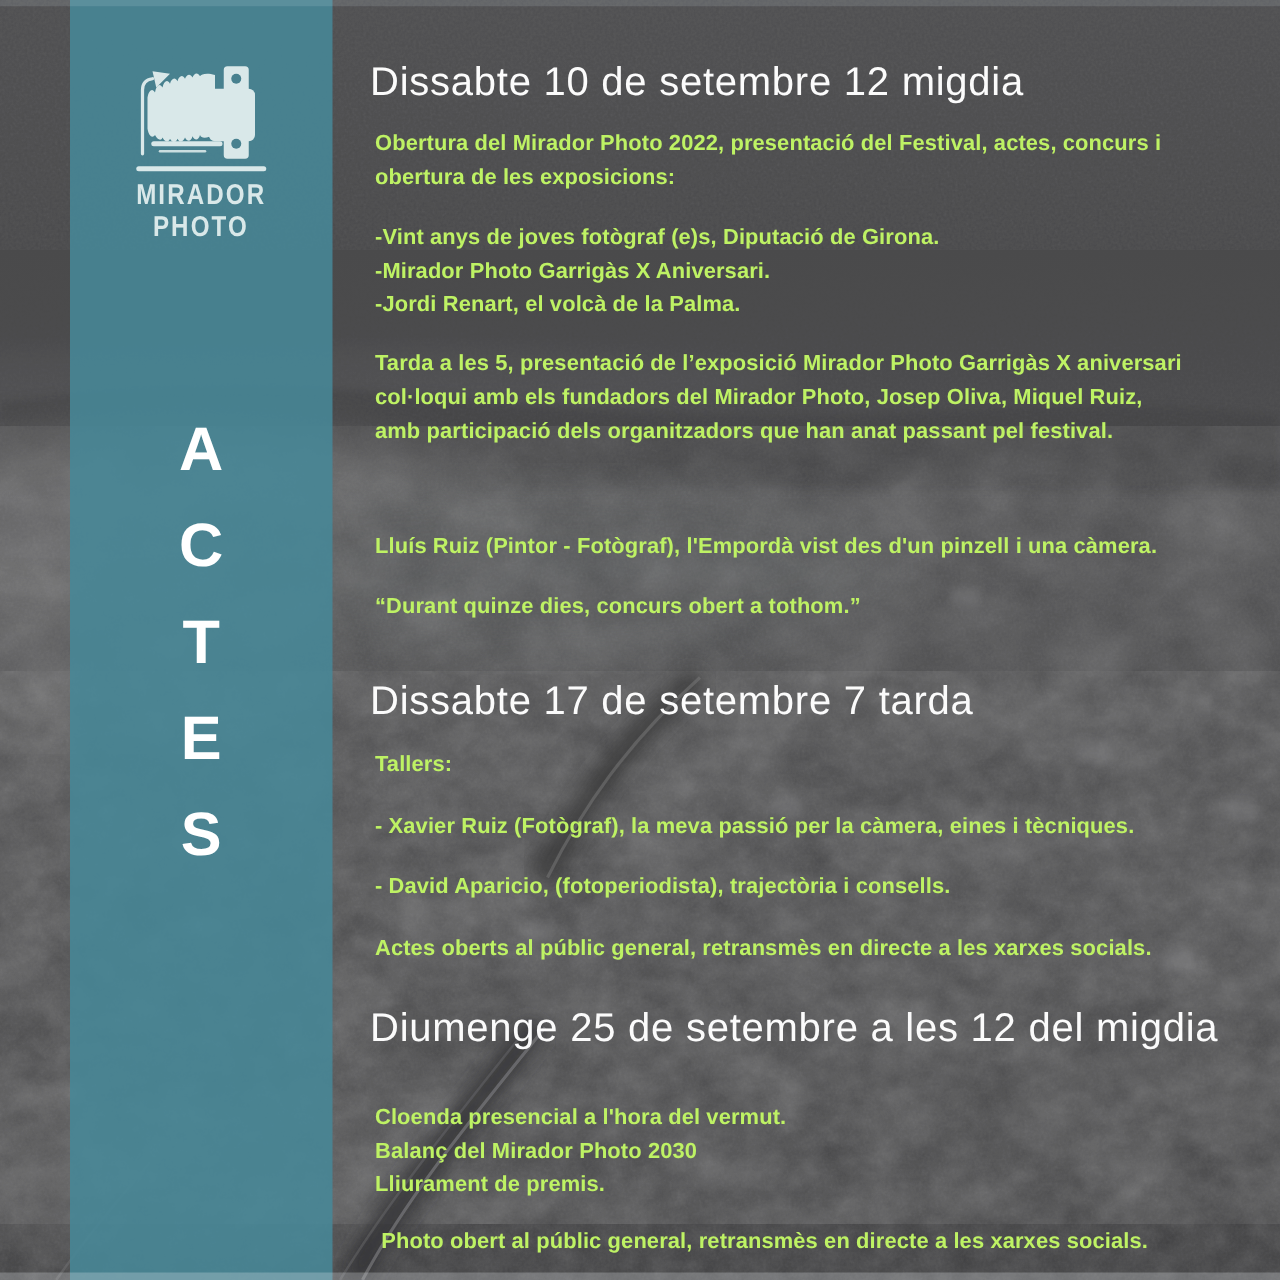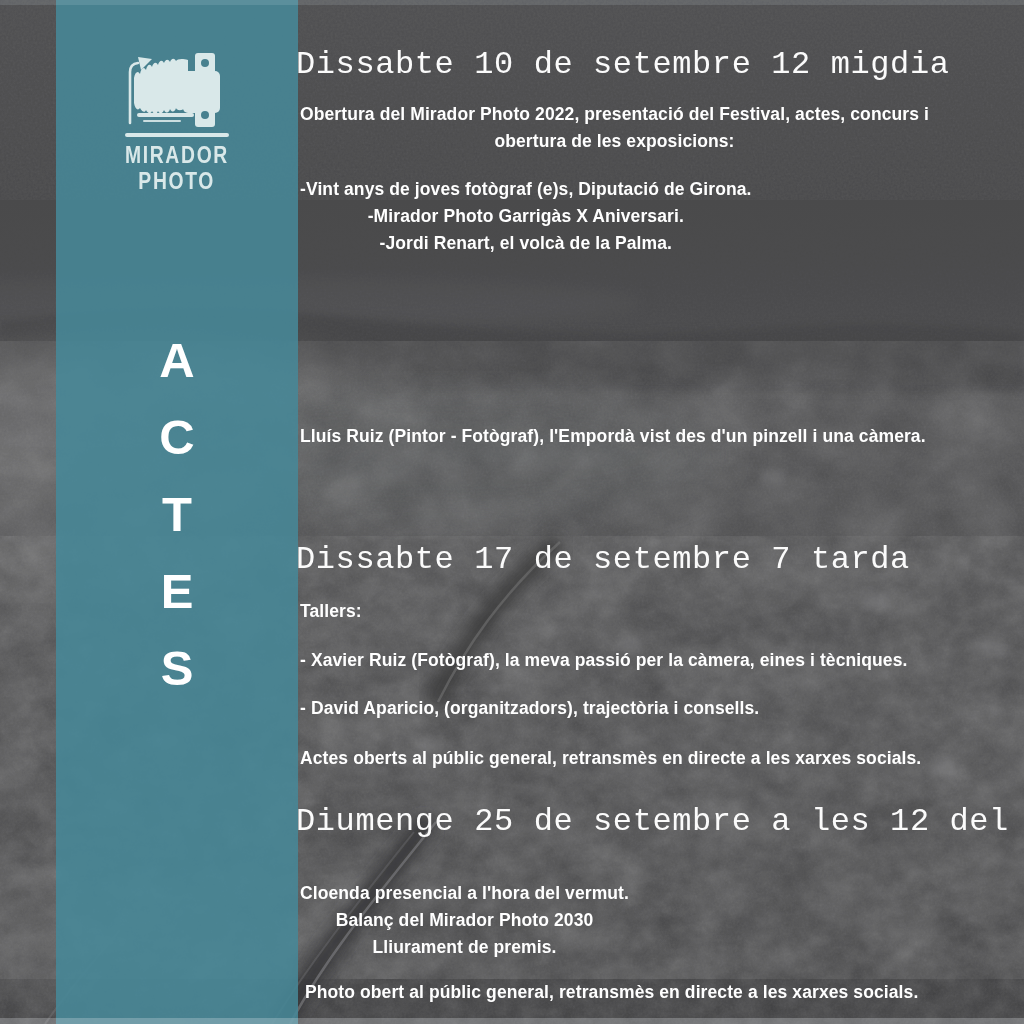--- a/index.html
+++ b/index.html
@@ -5,44 +5,44 @@
   html,body{margin:0;padding:0;background:#222;}
   .poster{
     position:relative;width:1024px;height:1024px;overflow:hidden;
     background:#4a4a4c;
     font-family:"Liberation Sans","DejaVu Sans",sans-serif;
   }
   .bg{position:absolute;inset:0;z-index:0;}
   
   .stripe{
     position:absolute;left:56px;top:0;width:210px;height:1024px;
-    background:rgba(71,135,151,0.88);z-index:2;padding-left:32px;
+    background:rgba(71,135,151,0.88);z-index:2;
   }
   .logo{
     position:absolute;top:51px;left:0;width:100%;
     display:flex;flex-direction:column;align-items:center;
     color:#d9e8e9;
   }
   .logo svg{display:block;}
   .logo-divider{width:104px;height:4px;border-radius:2px;background:#d9e8e9;margin:4px 0 5px;}
   .brand{font-weight:700;font-size:23px;line-height:26px;letter-spacing:2px;transform:scaleX(0.84);white-space:nowrap;}
   .actes{
     position:absolute;top:336px;left:0;width:100%;
     display:flex;flex-direction:column;align-items:center;gap:29px;
     color:#ffffff;font-size:49px;line-height:48px;font-weight:700;
   }
   
   .content{position:absolute;left:296px;top:0;width:728px;height:1024px;z-index:2;color:#fff;}
   .sec-title{
     position:absolute;left:0;font-size:32px;font-weight:400;line-height:38px;
-    letter-spacing:0.6px;white-space:pre;color:#fbfbfb;font-family:Liberation Mono, monospace;
+    letter-spacing:0.6px;white-space:pre;color:#fbfbfb;
   }
   .body-text{
     position:absolute;left:4px;font-size:17.5px;font-weight:700;line-height:27px;
-    letter-spacing:0.1px;white-space:pre;color:#ffffff;text-align:center;
+    letter-spacing:0.1px;white-space:pre;color:#bef264;
   }
   .indent{padding-left:5px;}
   
   .edge-top{position:absolute;top:0;left:0;width:100%;height:5px;background:rgba(225,238,246,0.13);z-index:4;}
   .edge-bottom{position:absolute;bottom:0;left:0;width:100%;height:6px;background:rgba(235,240,244,0.26);z-index:4;}
 </style>
 </head>
 <body>
 
 <div class="poster">
@@ -172,26 +172,30 @@
   </aside>
 
   <main class="content">
 
     <h1 class="sec-title" style="top:25px">Dissabte 10 de setembre 12 migdia</h1>
     <p class="body-text" style="top:83px">Obertura del Mirador Photo 2022, presentació del Festival, actes, concurs i
 obertura de les exposicions:</p>
     <p class="body-text" style="top:158px">-Vint anys de joves fotògraf (e)s, Diputació de Girona.
 -Mirador Photo Garrigàs X Aniversari.
 -Jordi Renart, el volcà de la Palma.</p>
+    <p class="body-text" style="top:259px">Tarda a les 5, presentació de l’exposició Mirador Photo Garrigàs X aniversari
+col·loqui amb els fundadors del Mirador Photo, Josep Oliva, Miquel Ruiz,
+amb participació dels organitzadors que han anat passant pel festival.</p>
     <p class="body-text" style="top:405px">Lluís Ruiz (Pintor - Fotògraf), l'Empordà vist des d'un pinzell i una càmera.</p>
+    <p class="body-text" style="top:453px">“Durant quinze dies, concurs obert a tothom.”</p>
 
     <h1 class="sec-title" style="top:520px">Dissabte 17 de setembre 7 tarda</h1>
     <p class="body-text" style="top:580px">Tallers:</p>
     <p class="body-text" style="top:629px">- Xavier Ruiz (Fotògraf), la meva passió per la càmera, eines i tècniques.</p>
-    <p class="body-text" style="top:677px">- David Aparicio, (organitzadors), trajectòria i consells.</p>
+    <p class="body-text" style="top:677px">- David Aparicio, (fotoperiodista), trajectòria i consells.</p>
     <p class="body-text" style="top:727px">Actes oberts al públic general, retransmès en directe a les xarxes socials.</p>
 
     <h1 class="sec-title" style="top:782px">Diumenge 25 de setembre a les 12 del migdia</h1>
     <p class="body-text" style="top:862px">Cloenda presencial a l'hora del vermut.
 Balanç del Mirador Photo 2030
 Lliurament de premis.</p>
     <p class="body-text indent" style="top:961px">Photo obert al públic general, retransmès en directe a les xarxes socials.</p>
   </main>
 
   <div class="edge-top"></div>

